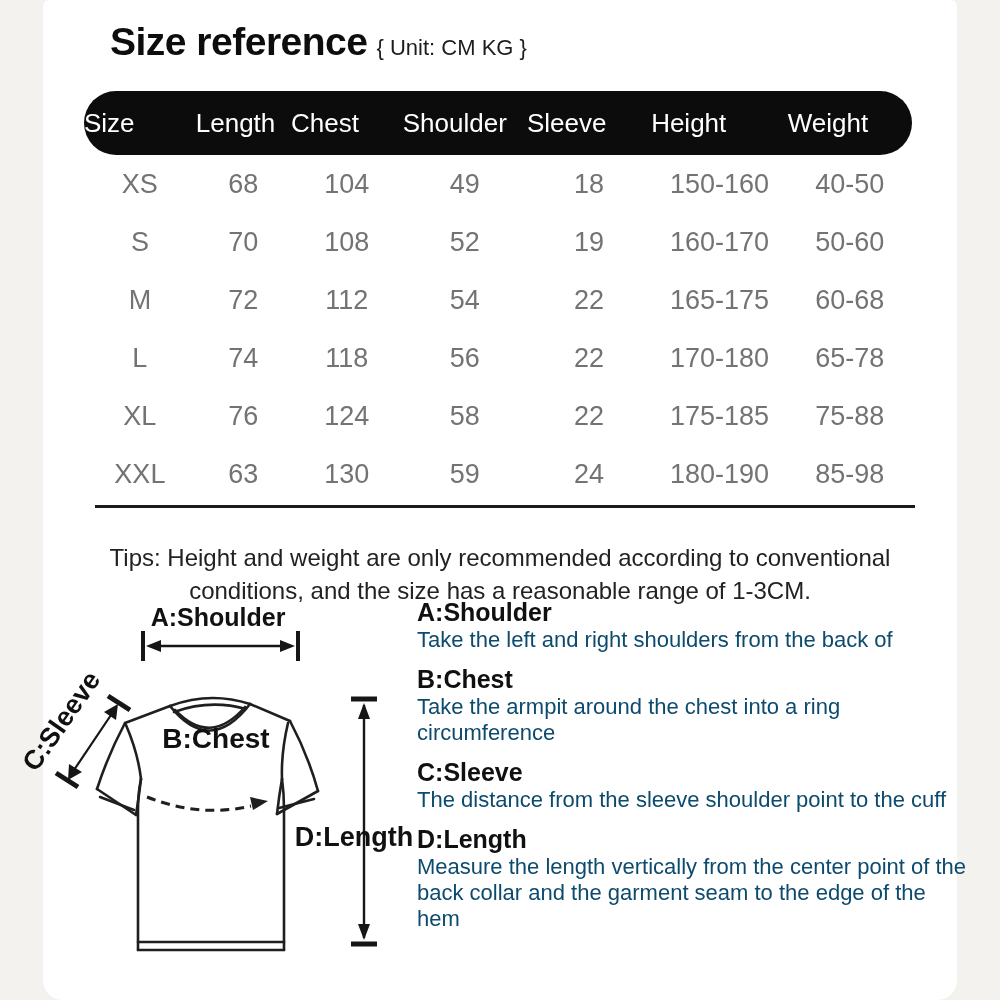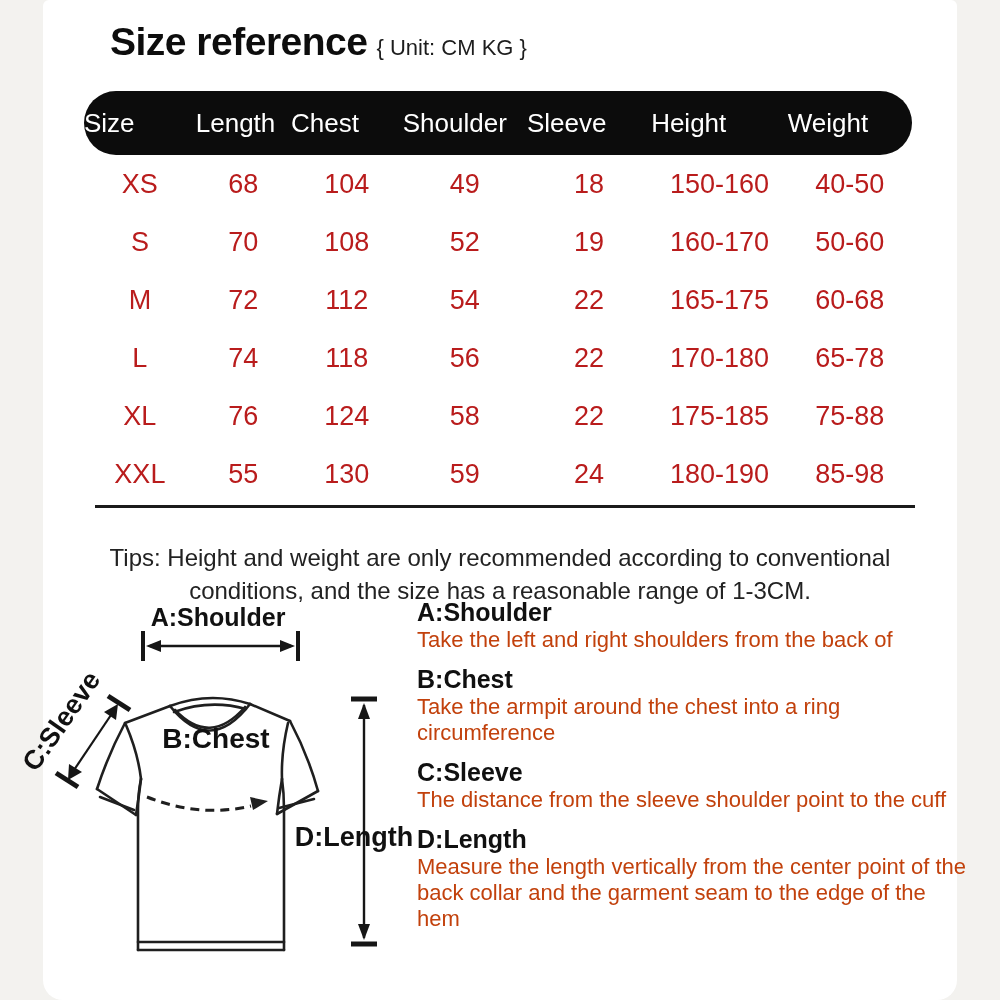--- a/index.html
+++ b/index.html
@@ -22,36 +22,36 @@
   .title { font-size:39px; font-weight:700; letter-spacing:-0.5px; color:#0d0d0d; }
   .unit  { font-size:22px; font-weight:400; color:#1d1d1d; }
 
   
   .cols { display:grid; grid-template-columns:13.5% 11.5% 13.5% 15% 15% 16.5% 15%; }
   .table { position:absolute; left:84px; top:91px; width:828px; }
   .thead { height:64px; background:#0c0c0c; border-radius:33px; align-items:center; }
   .th { text-align:left; color:#ffffff; font-size:26px; }
   .tbody { margin-top:0px; }
   .tr { height:58px; align-items:center; }
-  .td { text-align:center; font-size:27px; color:#b91c1c; }
+  .td { text-align:center; font-size:27px; color:#737373; }
   .divider { position:absolute; left:95px; top:505px; width:820px; height:3px; background:#1b1b1b; }
 
   
   .tips { position:absolute; left:0; top:541px; width:1000px; text-align:center;
           font-size:24px; line-height:33px; color:#222222; }
 
   
   .diagram { position:absolute; left:20px; top:593px; width:392px; height:407px; }
   .diagram text { fill:#111111; font-family:"Liberation Sans", sans-serif; font-weight:700; }
 
   
   .measures { position:absolute; left:417px; top:598px; width:552px; }
   .m-item + .m-item { margin-top:12px; }
   .m-term { font-size:25px; font-weight:700; color:#101010; line-height:29px; }
-  .m-line { font-size:22px; color:#c2410c; line-height:26px; }
+  .m-line { font-size:22px; color:#0c4a6e; line-height:26px; }
 </style>
 </head>
 <body>
 
 <div id="stage">
   <div class="card"></div>
 
   <div class="header">
     <span class="title">Size reference</span>
     <span class="unit">{ Unit: CM KG }</span>
@@ -108,21 +108,21 @@
         <div class="td">XL</div>
         <div class="td">76</div>
         <div class="td">124</div>
         <div class="td">58</div>
         <div class="td">22</div>
         <div class="td">175-185</div>
         <div class="td">75-88</div>
       </div>
       <div class="tr cols">
         <div class="td">XXL</div>
-        <div class="td">55</div>
+        <div class="td">63</div>
         <div class="td">130</div>
         <div class="td">59</div>
         <div class="td">24</div>
         <div class="td">180-190</div>
         <div class="td">85-98</div>
       </div>
     </div>
   </div>
   <div class="divider"></div>
 

